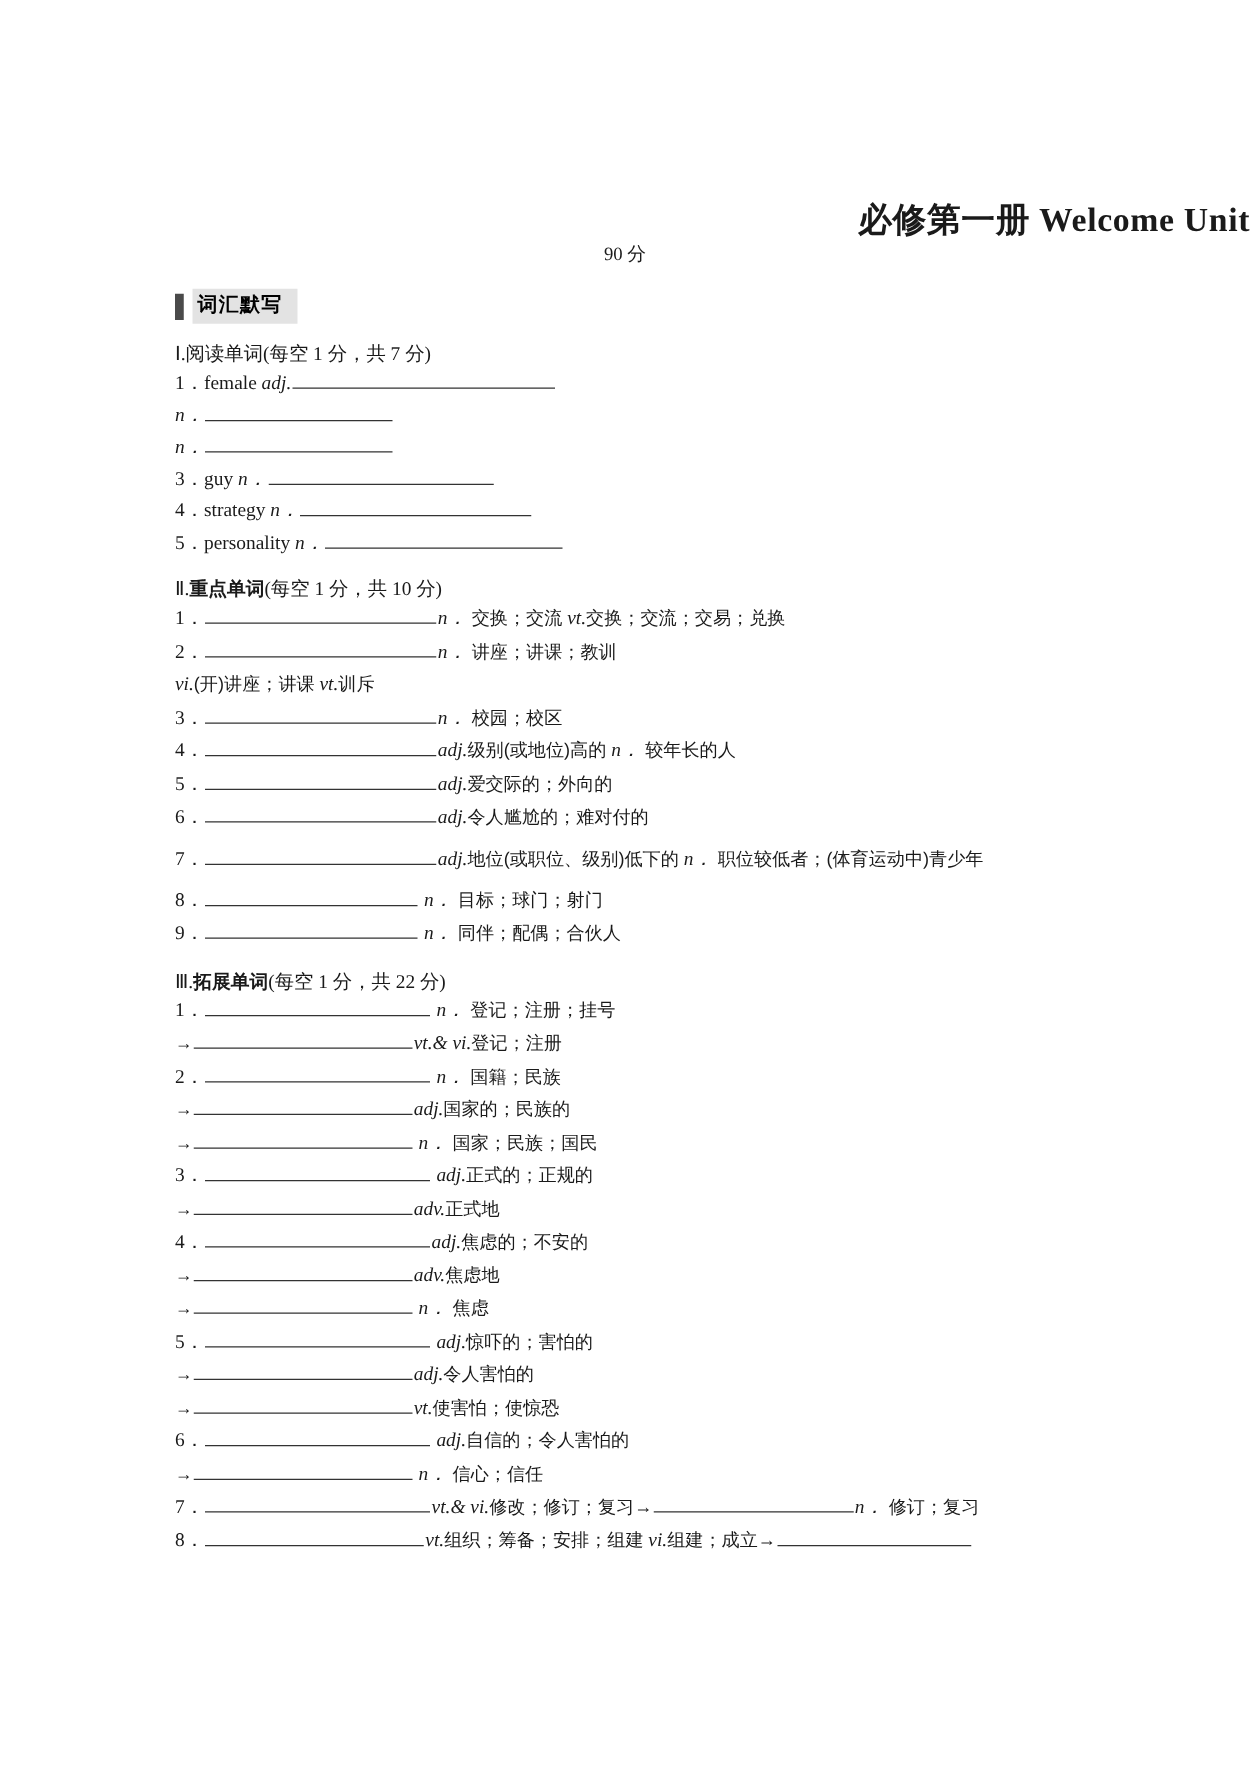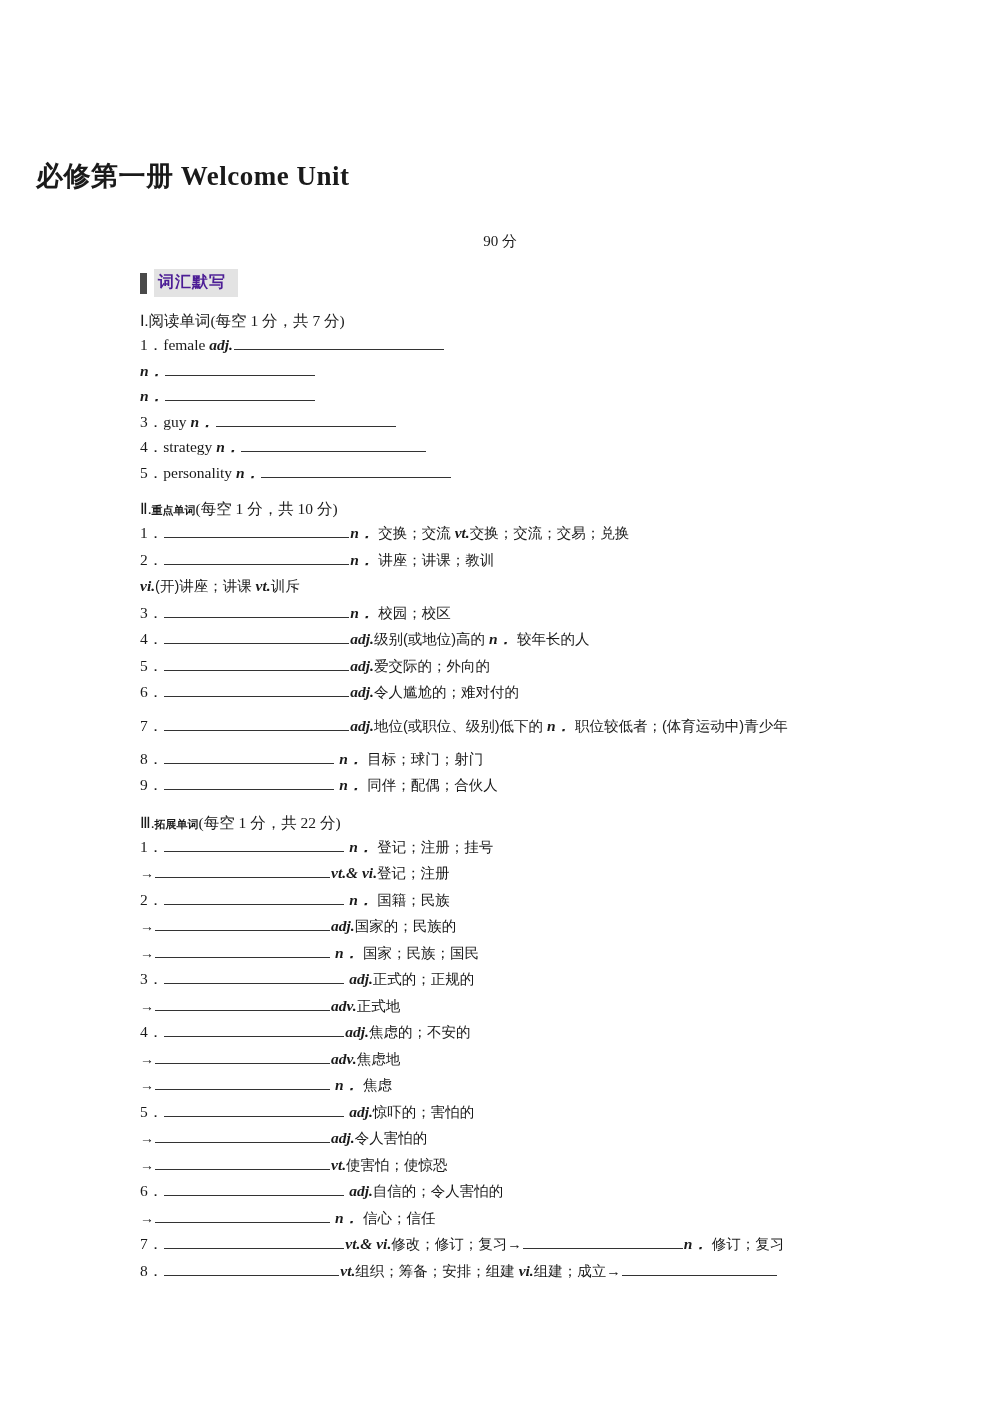--- a/index.html
+++ b/index.html
@@ -15,32 +15,30 @@
     position: relative;
     overflow: hidden;
   }
   .page {
     position: absolute;
     left: 0; top: 0;
     width: 1000px;
     height: 1414px;
   }
   .title {
-    text-align: left;
+    text-align: right;
     font-family: "Liberation Serif", serif;
     font-weight: bold;
     font-size: 27px;
     letter-spacing: 0.5px;
     margin-top: 158px;
-    padding-left: 36px;
   }
   .score {
     text-align: center;
     font-size: 15px;
-    margin-top: 38px;
     font-family: "Liberation Serif", serif;
   }
   .content {
     margin: 0 auto;
     width: 720px;
     padding-left: 0px;
   }
   .section-head {
     display: flex;
     align-items: center;
@@ -53,44 +51,43 @@
     background: #4a4a4a;
     margin-right: 7px;
   }
   .section-label {
     background: #e3e3e3;
     font-family: "Liberation Sans", sans-serif;
     font-weight: bold;
     font-size: 16px;
     padding: 3px 12px 4px 4px;
     letter-spacing: 1px;
-    color: #4c1d95;
+    color: #000000;
   }
   .sub-head {
     font-size: 15.5px;
     margin-top: 14px;
     font-family: "Liberation Serif", serif;
   }
   .sub-head .cn-b {
     font-family: Liberation Mono, monospace;
     font-weight: bold;
-    font-size: 11px;
+    font-size: 15px;
   }
   .line {
     font-size: 15.5px;
     line-height: 25.5px;
     white-space: nowrap;
     font-family: "Liberation Serif", serif;
   }
   .line.wrap {
     white-space: normal;
   }
   .it {
     font-style: italic;
-    font-weight: bold;
   }
   .blank {
     display: inline-block;
     border-bottom: 1px solid #333;
     vertical-align: baseline;
     height: 15px;
     margin: 0 1px;
   }
   .cn {
     font-family: Liberation Sans, sans-serif;

